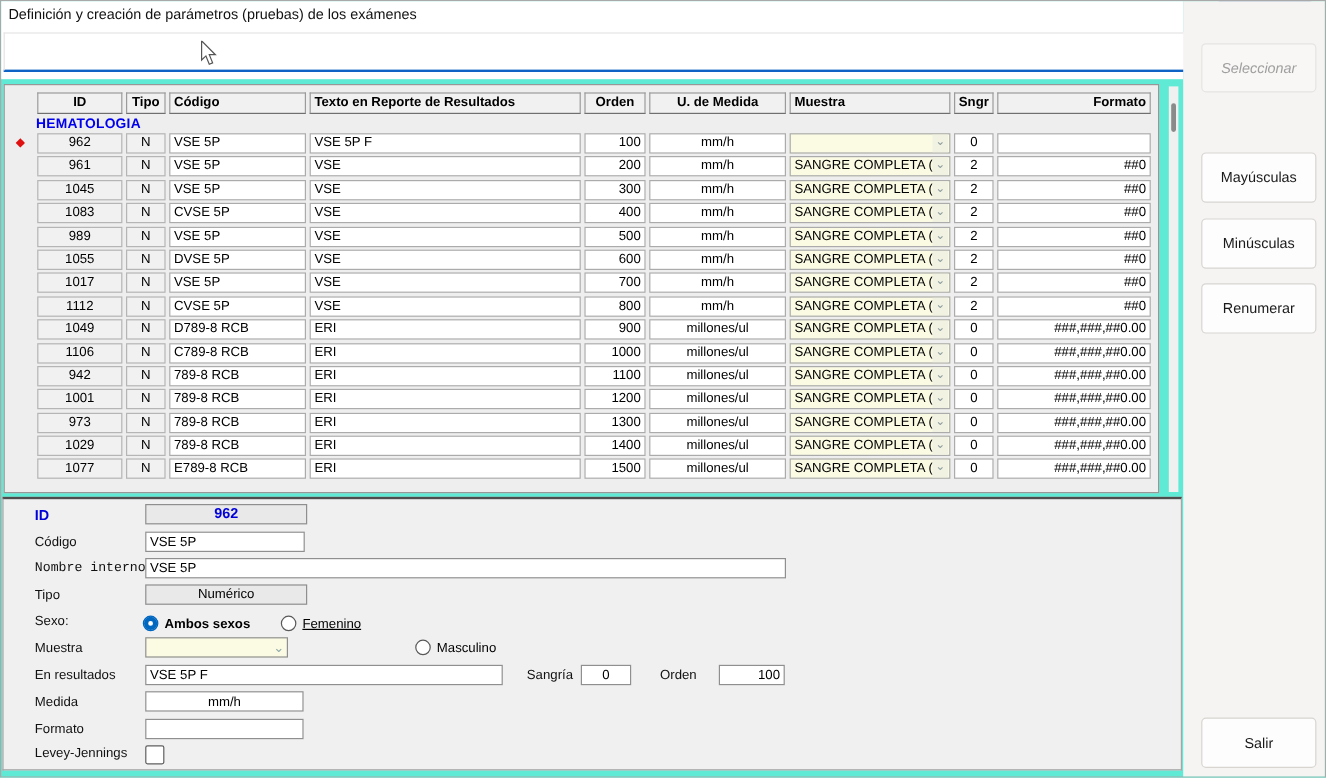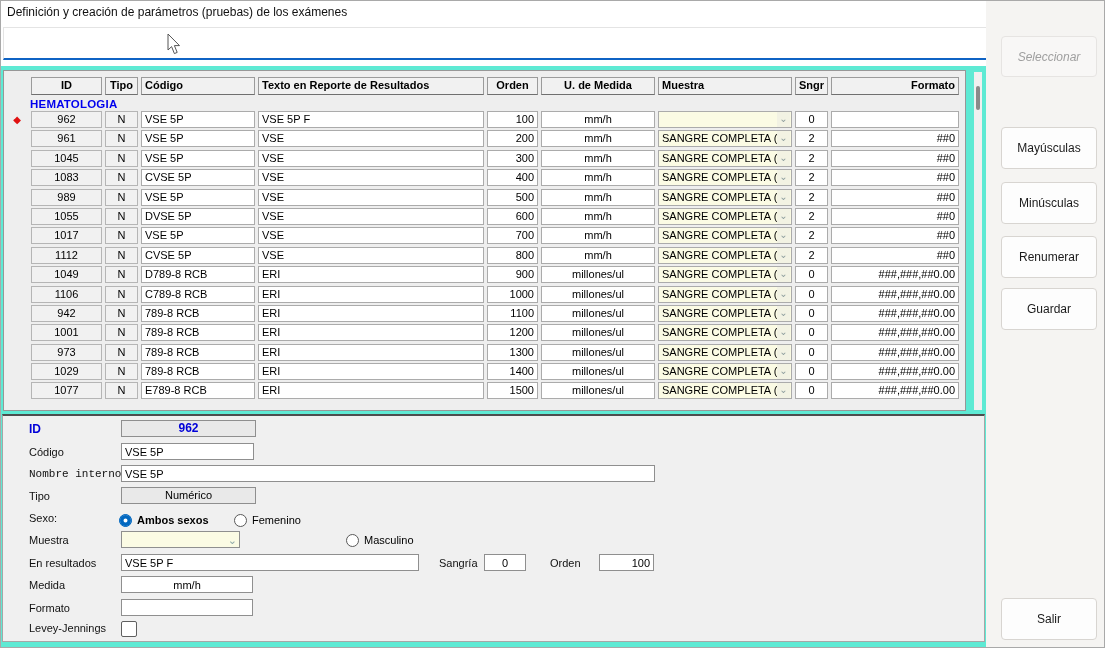--- a/index.html
+++ b/index.html
@@ -319,41 +319,40 @@
   </div>
   <div class="vscroll">
     <div class="vthumb"></div>
   </div>
 
   <div class="right-panel">
     <button class="btn disabled" style="top:35px;height:41px;">Seleccionar</button>
     <button class="btn" style="top:126px;">Mayúsculas</button>
     <button class="btn" style="top:181px;">Minúsculas</button>
     <button class="btn" style="top:235px;">Renumerar</button>
-    <button class="btn" style="top:287px;">Guardar</button>
     <button class="btn" style="top:597px;">Salir</button>
   </div>
 
   <div class="detail-panel">
     <span class="lbl lbl-id" style="top:5px;">ID</span>
     <div class="fbox gbox idval" style="left:118px;top:4px;width:135px;">962</div>
 
     <span class="lbl" style="top:28px;">Código</span>
     <input class="fbox" style="left: 118px; top: 27px; width: 133px;" type="text" value="VSE 5P">
 
     <span class="lbl" style="top:50px;font-family:Liberation Mono, monospace;">Nombre interno</span>
     <input class="fbox" style="left: 118px; top: 49px; width: 534px;" type="text" value="VSE 5P">
 
     <span class="lbl" style="top:72px;">Tipo</span>
     <div class="fbox gbox" style="left:118px;top:71px;width:135px;">Numérico</div>
 
     <span class="lbl" style="top:94px;">Sexo:</span>
     <div class="radio-row" style="top:94px;">
         <span class="radio-item" style="left: 0px;"><span class="radio sel"></span><span class="radio-lbl" style="font-weight: bold;">Ambos sexos</span></span>
-        <span class="radio-item" style="left: 115px;"><span class="radio"></span><span class="radio-lbl">Femenino</span></span>
+        <span class="radio-item" style="left: 115px; text-decoration: underline;"><span class="radio"></span><span class="radio-lbl">Femenino</span></span>
         <span class="radio-item" style="left: 227px; margin-top: 20px;"><span class="radio"></span><span class="radio-lbl">Masculino</span></span>
       </div>
 
     <span class="lbl" style="top:116px;">Muestra</span>
     <div class="fbox cream" style="left:118px;top:115px;width:119px;">
       <span></span>
       <span class="chev2">⌄</span>
     </div>
 
     <span class="lbl" style="top:139px;">En resultados</span>

